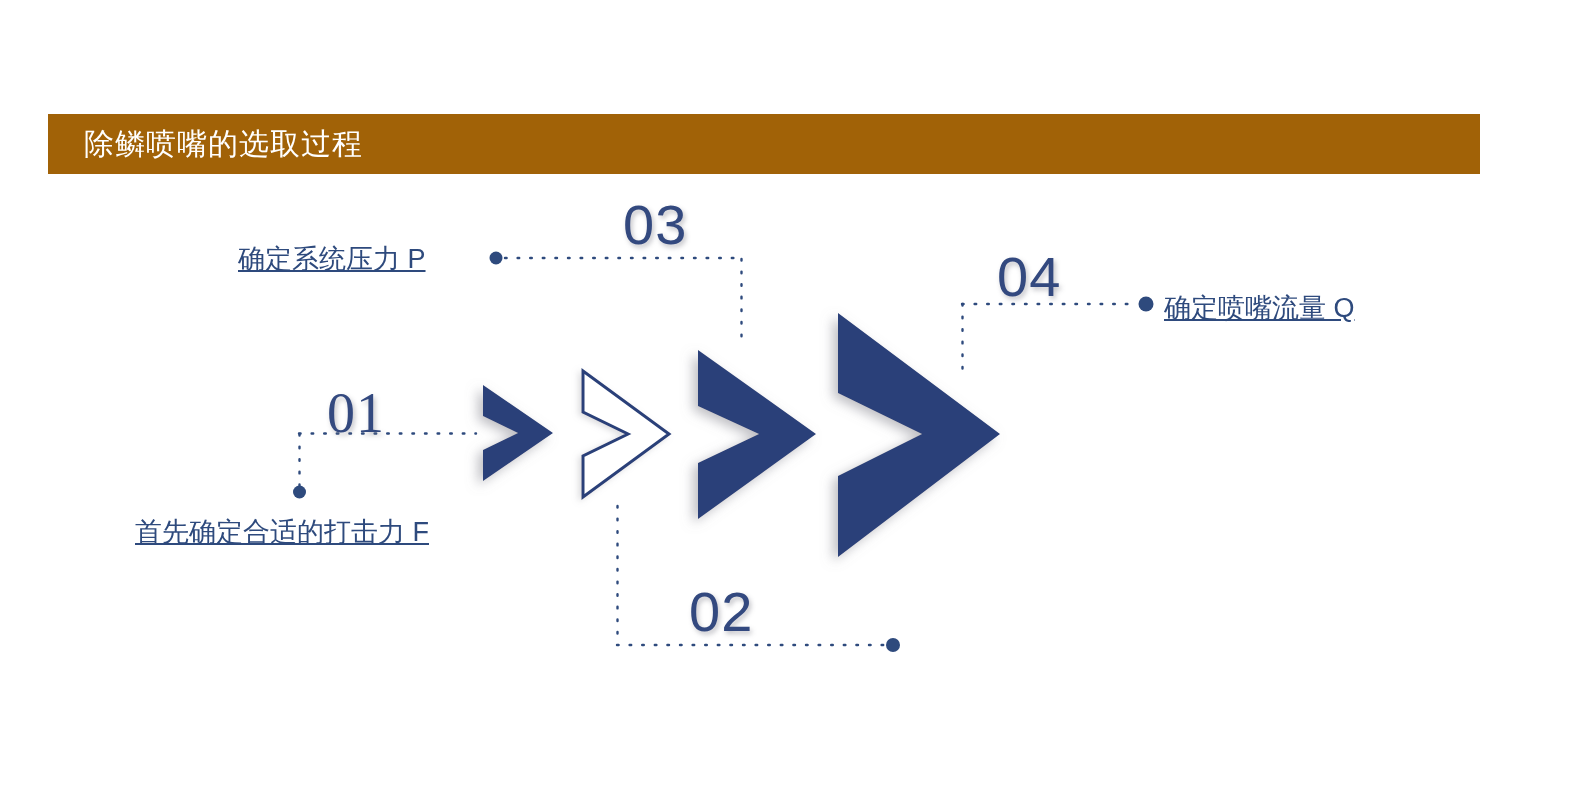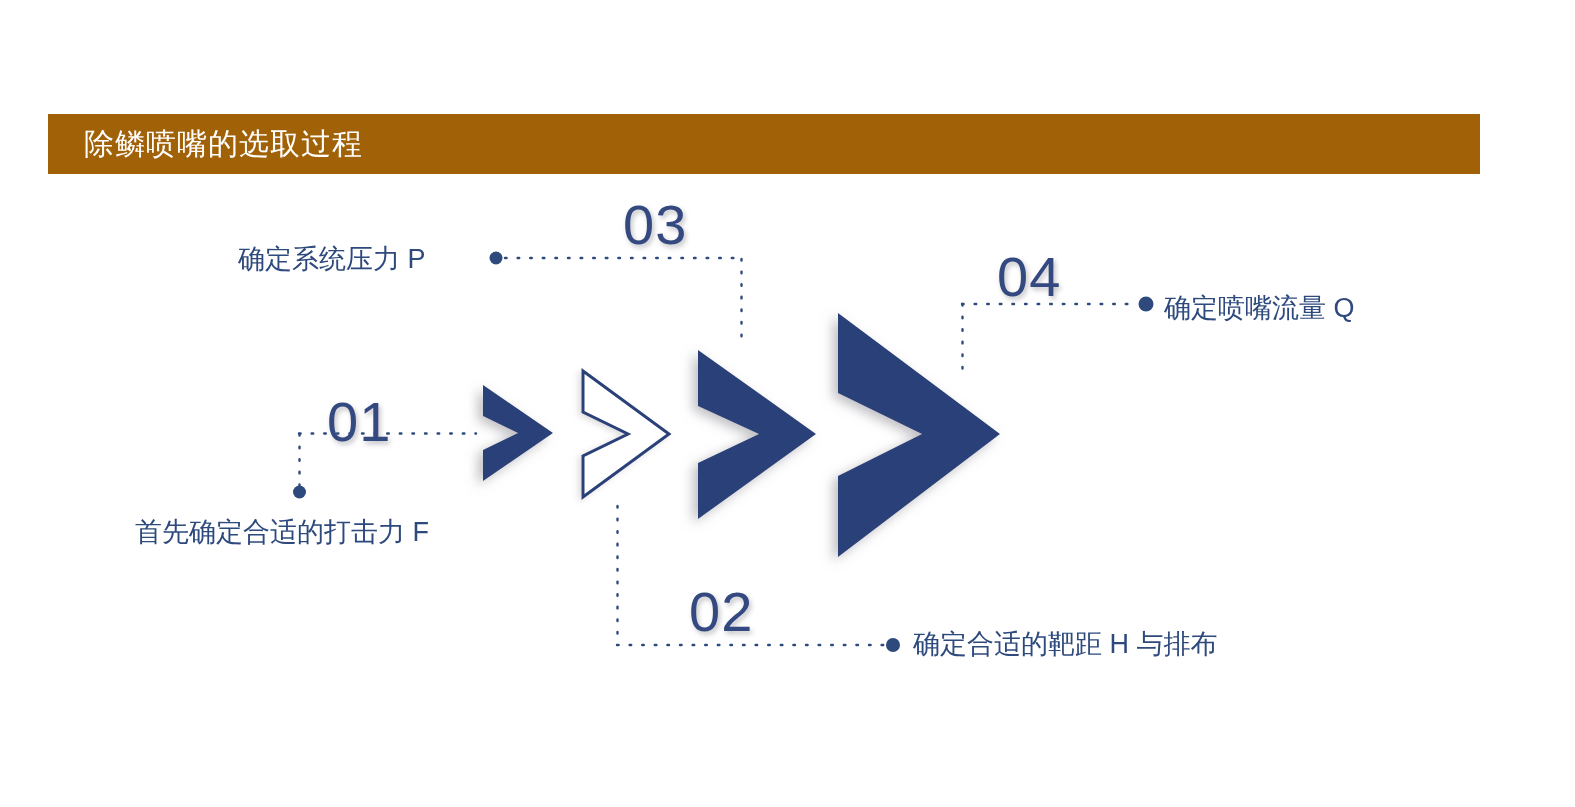--- a/index.html
+++ b/index.html
@@ -57,32 +57,33 @@
   .step-number {
     position: absolute;
     font-size: 56px;
     font-weight: 400;
     color: #33497F;
     letter-spacing: 1px;
     line-height: 1;
     text-shadow: 2px 3px 5px rgba(120,120,130,0.45);
     white-space: nowrap;
   }
-  #step-number-01 { left: 327px; top: 394px; }
+  #step-number-01 { left: 327px; top: 385px; font-family: Liberation Serif, serif; }
   #step-number-02 { left: 665px; top: 584px; margin-left: 24px; }
   #step-number-03 { left: 623px; top: 197px; }
   #step-number-04 { left: 997px; top: 249px; }
 
   
   .step-label {
     position: absolute;
     font-size: 27px;
     color: #2E4A7D;
     line-height: 1;
     white-space: nowrap;
+    text-decoration: underline;
   }
   #step-label-01 { left: 117px; top: 519px; margin-left: 18px; }
   #step-label-02 { left: 913px; top: 631px; }
   #step-label-03 { left: 238px; top: 246px; }
   #step-label-04 { left: 1164px; top: 295px; text-align: right; }
 </style>
 </head>
 <body>
 
 <div id="slide">
@@ -133,17 +134,16 @@
 
     <polygon points="838,313 1000,434 838,557 838,476 922,434 838,393" fill="#2B4179" filter="url(#chevShadow)"></polygon>
   </svg>
 
   <div class="step-number" id="step-number-01">01</div>
   <div class="step-number" id="step-number-02">02</div>
   <div class="step-number" id="step-number-03">03</div>
   <div class="step-number" id="step-number-04">04</div>
 
   <div class="step-label" id="step-label-01">首先确定合适的打击力 F</div>
-  <div class="step-label" id="step-label-02">确定合适的靶距 H 与排布</div>
   <div class="step-label" id="step-label-03">确定系统压力 P</div>
   <div class="step-label" id="step-label-04">确定喷嘴流量 Q</div>
 
 </div>
 
 </body></html>

